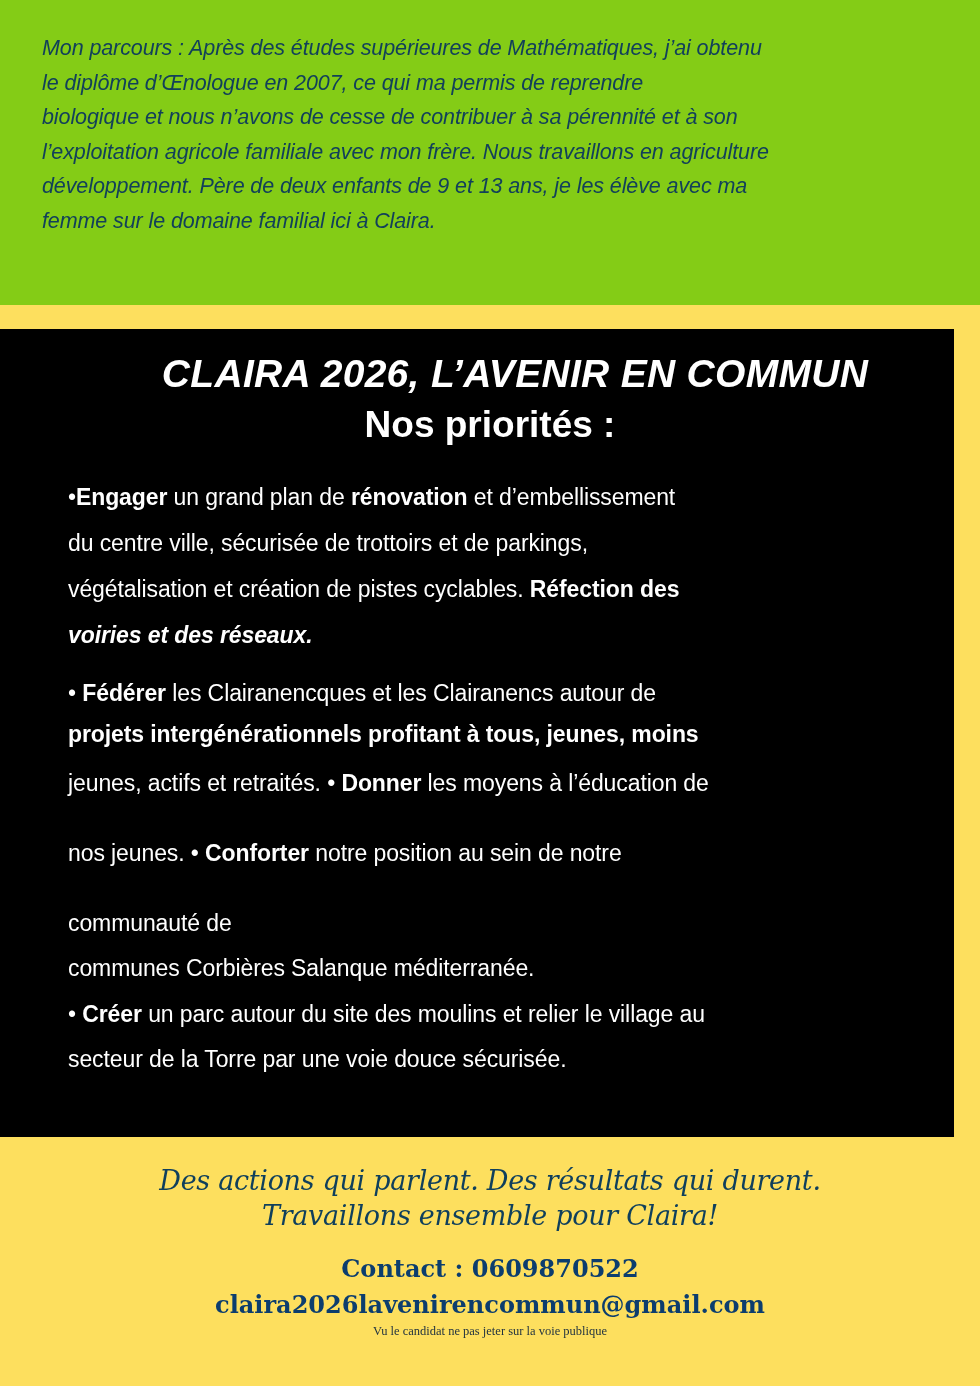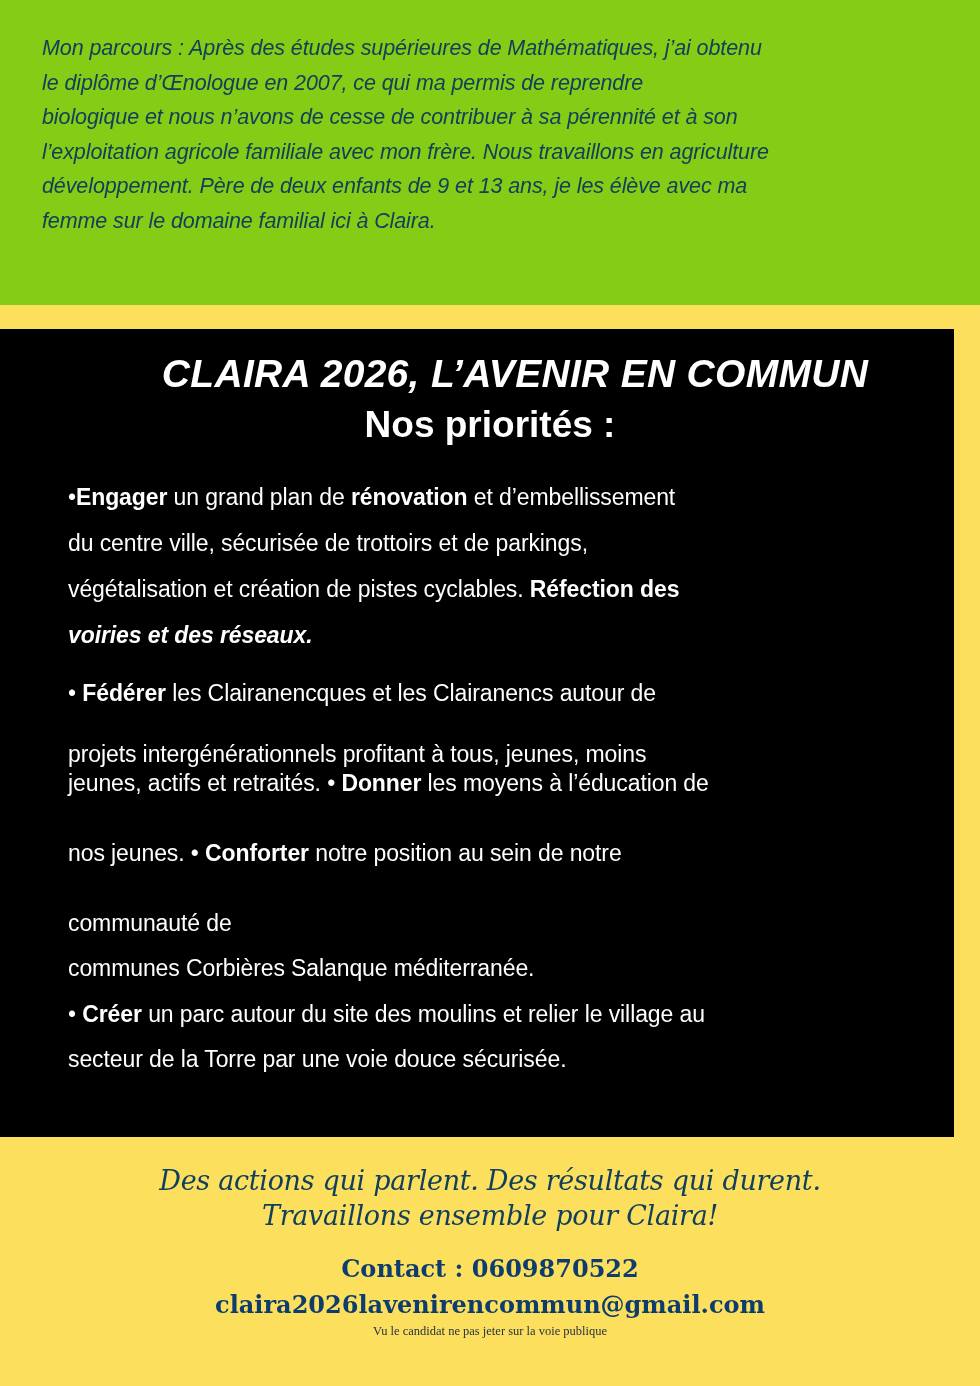--- a/index.html
+++ b/index.html
@@ -78,21 +78,21 @@
 
 <section class="blue">
   <h1 class="title1" style="margin:0">CLAIRA 2026, L’AVENIR EN COMMUN</h1>
   <h2 class="title2" style="margin:0">Nos priorités :</h2>
   <div class="body-lines" id="program-lines">
       <div class="bl" style="top: 151px;"><span>•</span><b>Engager</b><span> un grand plan de </span><b>rénovation</b><span> et d’embellissement</span></div>
       <div class="bl" style="top: 197px;"><span>du centre ville, sécurisée de trottoirs et de parkings,</span></div>
       <div class="bl" style="top: 243px;"><span>végétalisation et création de pistes cyclables. </span><b>Réfection des</b></div>
       <div class="bl" style="top: 289px; font-style: italic;"><b>voiries et des réseaux.</b></div>
       <div class="bl" style="top: 347px;"><span>• </span><b>Fédérer</b><span> les Clairanencques et les Clairanencs autour de</span></div>
-      <div class="bl" style="top: 408px;"><span>projets intergénérationnels profitant à tous, jeunes, moins</span></div>
+      <div class="bl" style="top: 388px; font-weight: bold;"><span>projets intergénérationnels profitant à tous, jeunes, moins</span></div>
       <div class="bl" style="top: 437px;"><span>jeunes, actifs et retraités. • </span><b>Donner</b><span> les moyens à l’éducation de</span></div>
       <div class="bl" style="top: 507px;"><span>nos jeunes. • </span><b>Conforter</b><span> notre position au sein de notre</span></div>
       <div class="bl" style="top: 577px;"><span>communauté de</span></div>
       <div class="bl" style="top: 622px;"><span>communes Corbières Salanque méditerranée.</span></div>
       <div class="bl" style="top: 668px;"><span>• </span><b>Créer</b><span> un parc autour du site des moulins et relier le village au</span></div>
       <div class="bl" style="top: 713px;"><span>secteur de la Torre par une voie douce sécurisée.</span></div>
     </div>
 </section>
 
 <section class="bottom">

